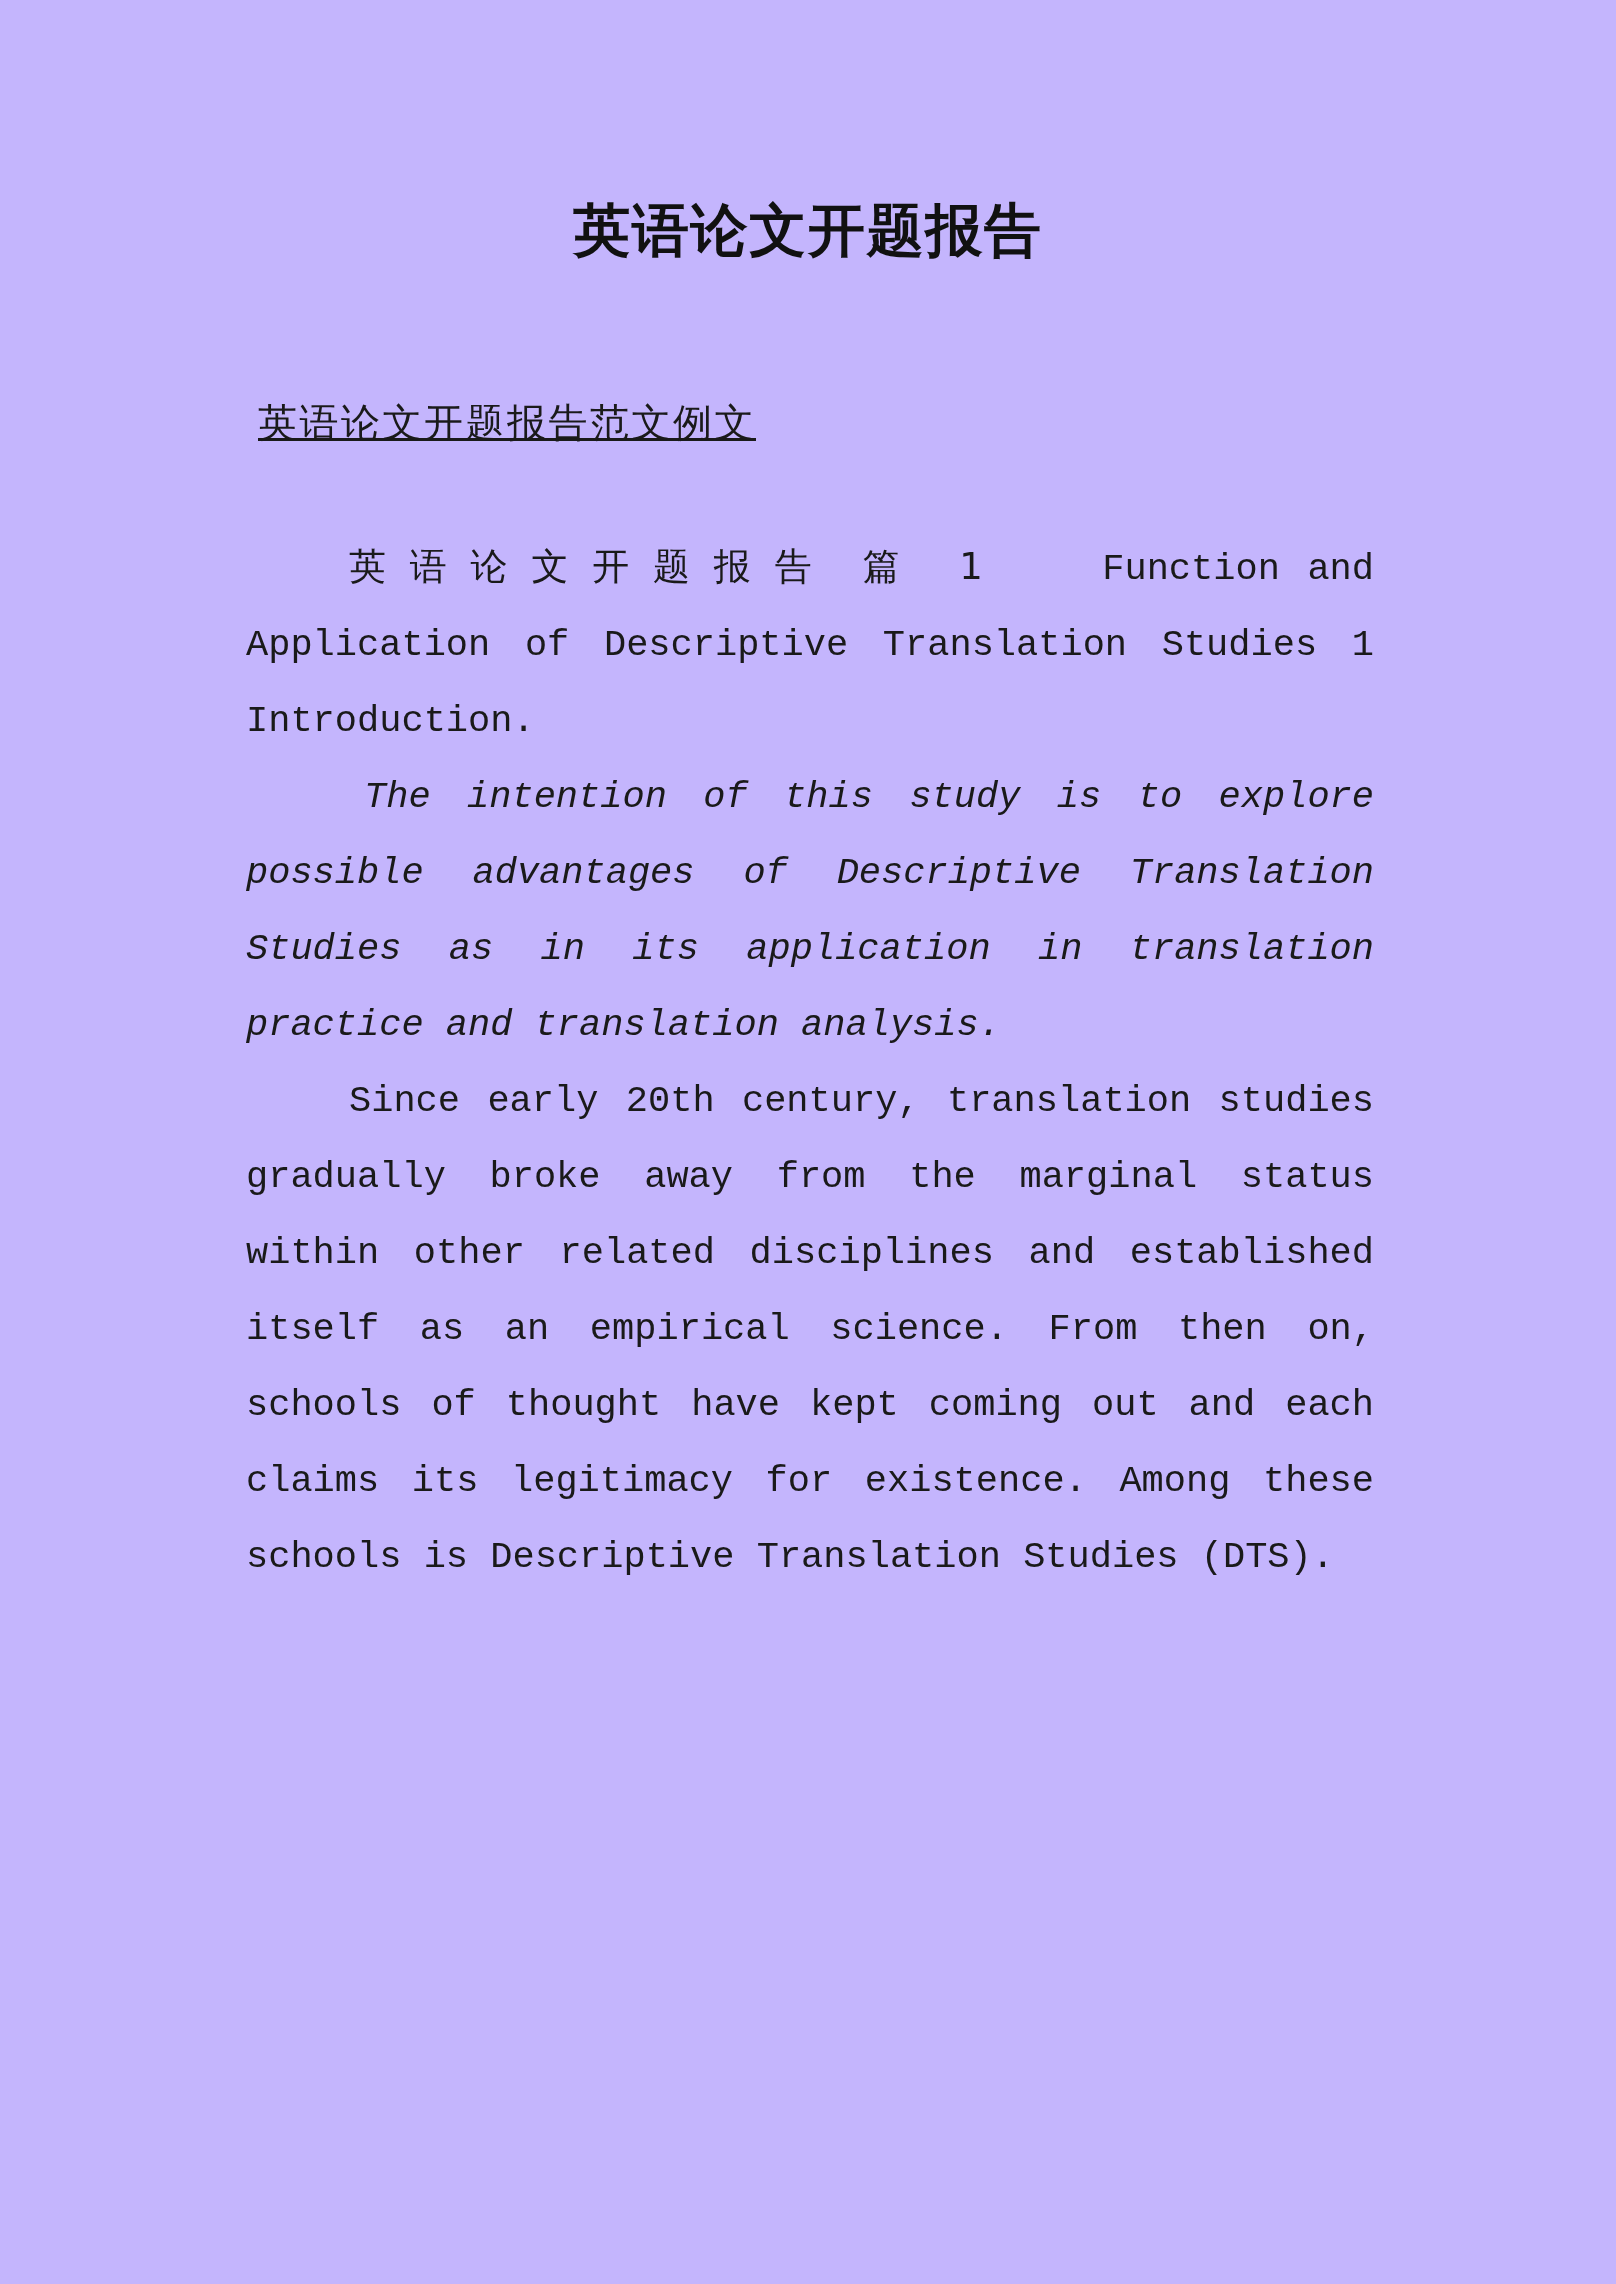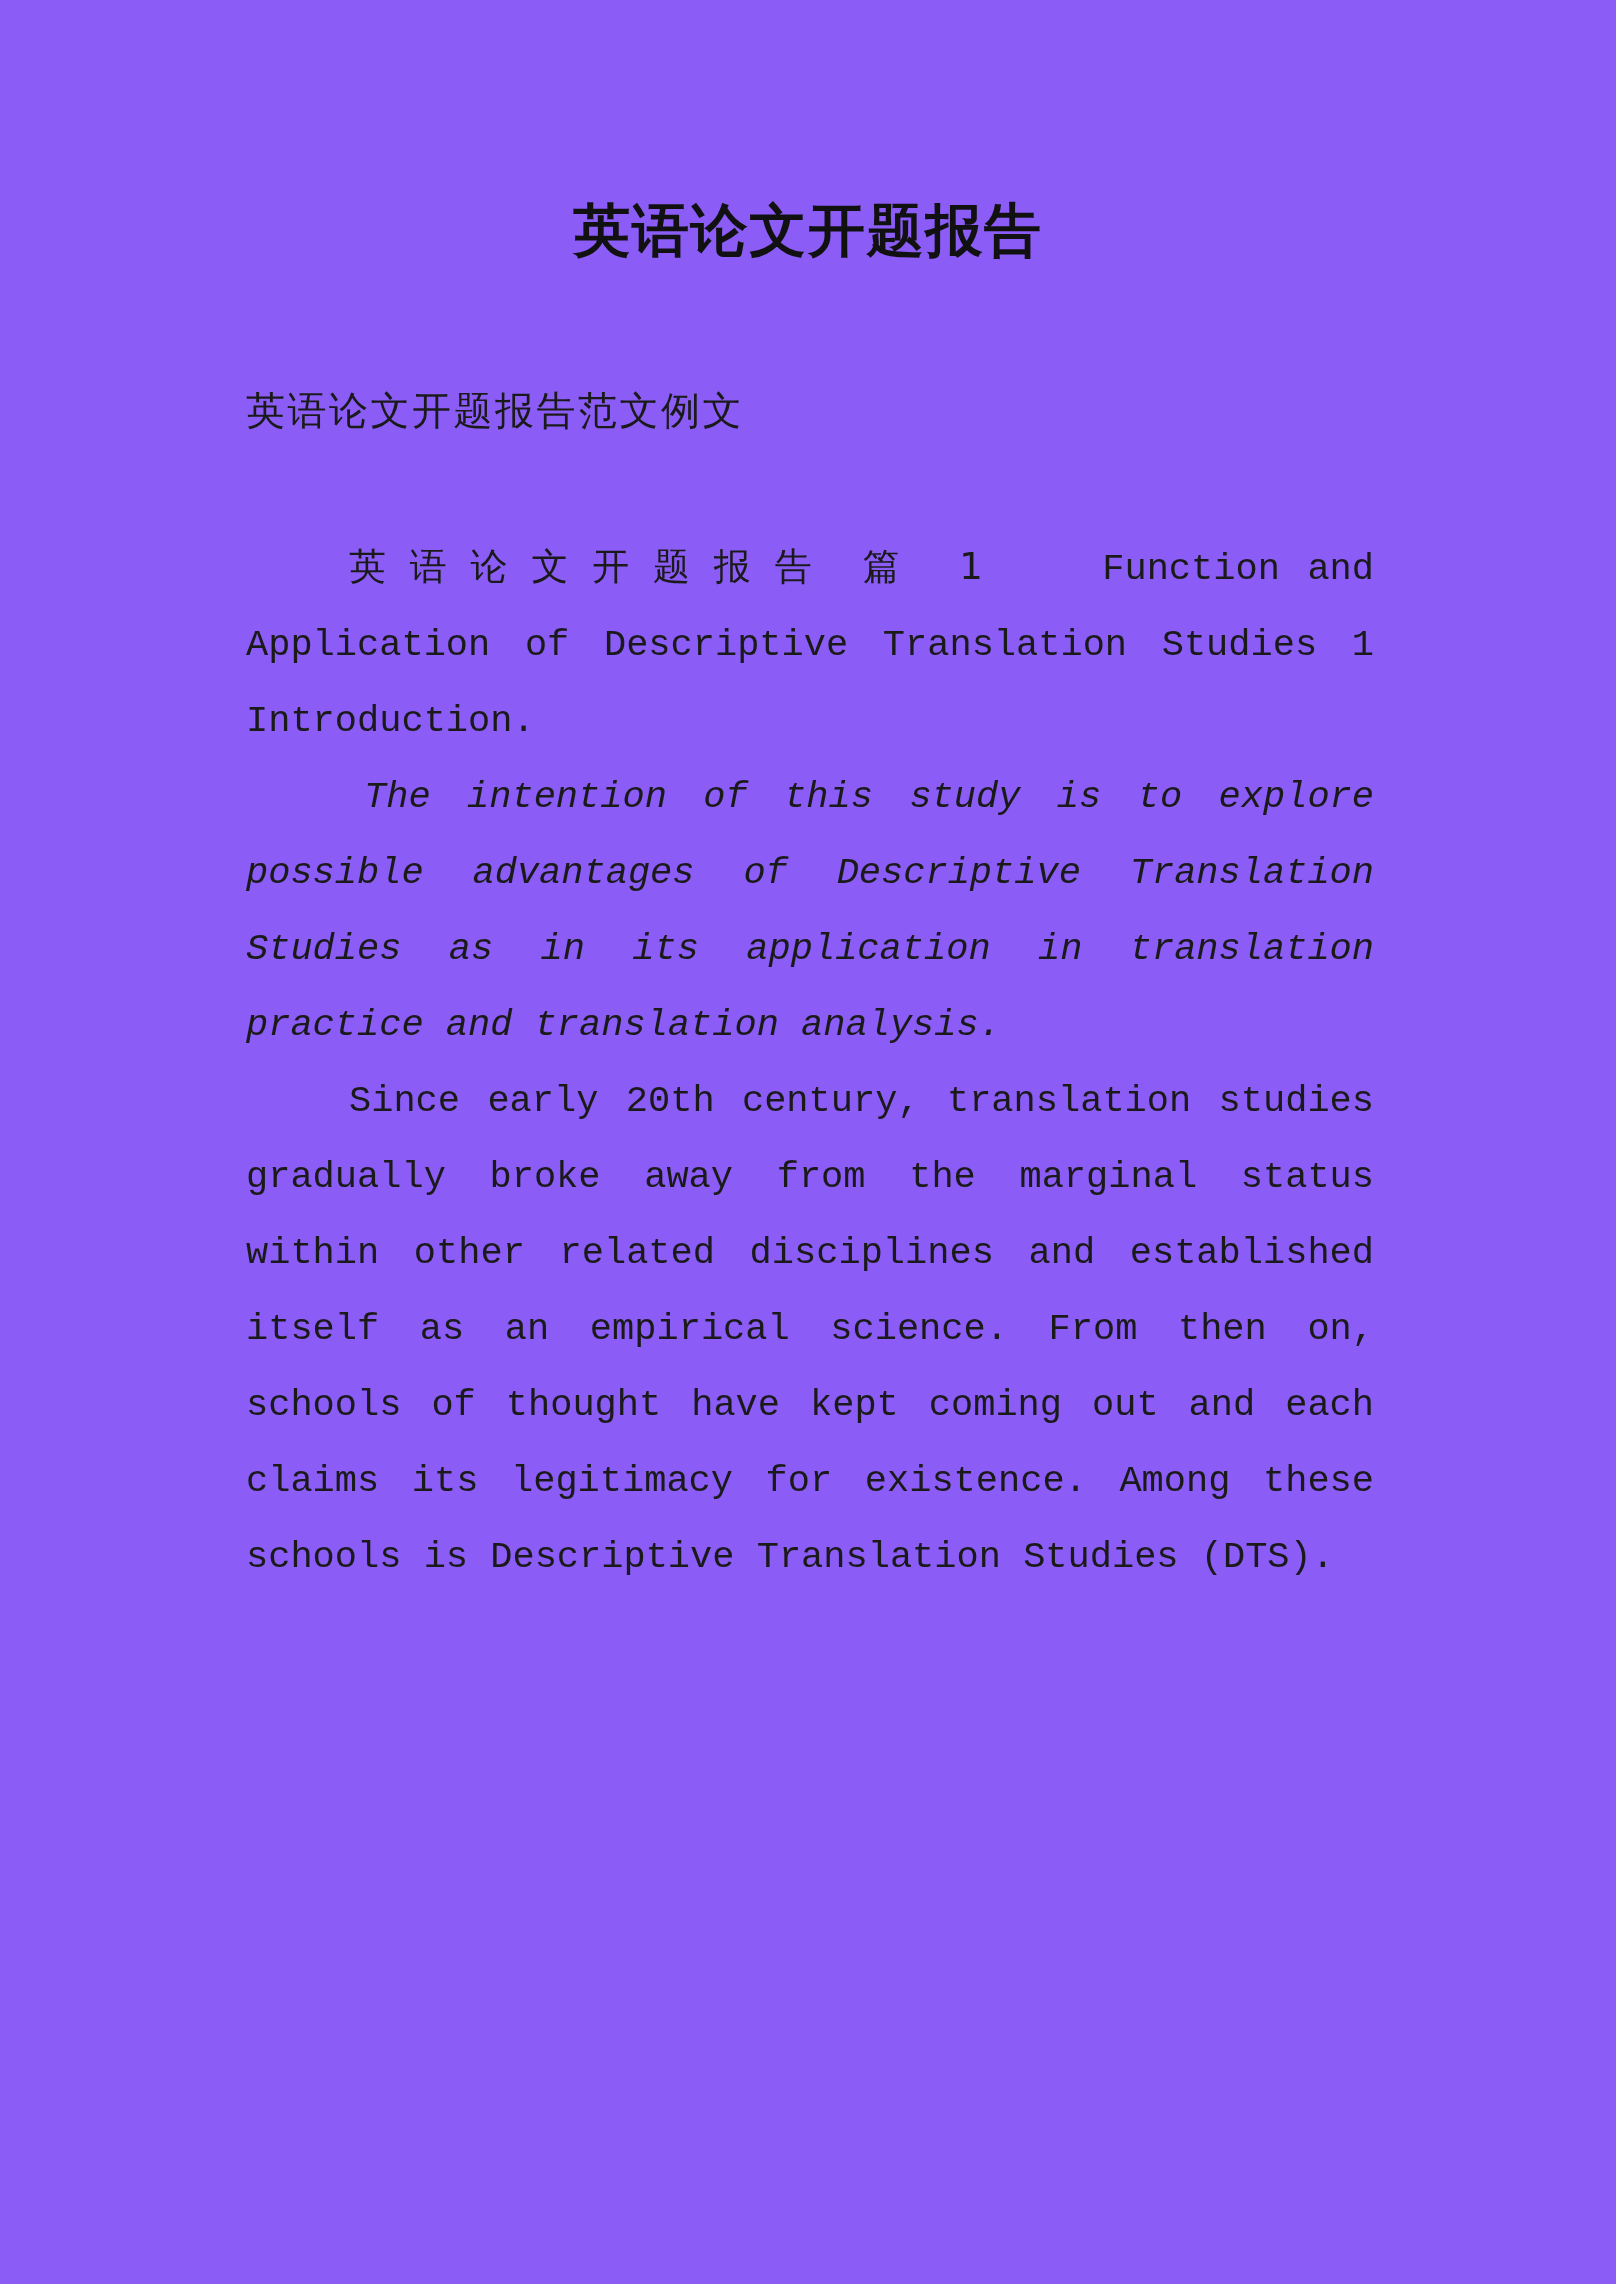--- a/index.html
+++ b/index.html
@@ -13,21 +13,21 @@
       position: relative;
       overflow: hidden;
       color: #111111;
     }
     .page {
       position: absolute;
       left: 0;
       top: 0;
       width: 1616px;
       height: 2284px;
-      background: #8b5cf6;
+      background: #c4b5fd;
     }
     .title {
       position: absolute;
       left: 0;
       top: 192px;
       width: 1616px;
       text-align: center;
       font-family: "DejaVu Serif", "Liberation Serif", serif;
       font-weight: bold;
       font-size: 57px;
@@ -36,23 +36,24 @@
       margin: 0;
     }
     .subtitle {
       position: absolute;
       left: 246px;
       top: 377px;
       font-family: "DejaVu Sans", "Liberation Sans", sans-serif;
       font-size: 39px;
       line-height: 67px;
       letter-spacing: 2.5px;
-      margin: 0;
+      margin: 12px;
       font-weight: normal;
       color: #1a1a1a;
+      text-decoration: underline;
     }
     .body {
       position: absolute;
       left: 246px;
       top: 529px;
       width: 1128px;
       font-family: "Liberation Mono", "DejaVu Sans Mono", monospace;
       font-size: 37px;
       line-height: 76px;
       color: #1a1a1a;

